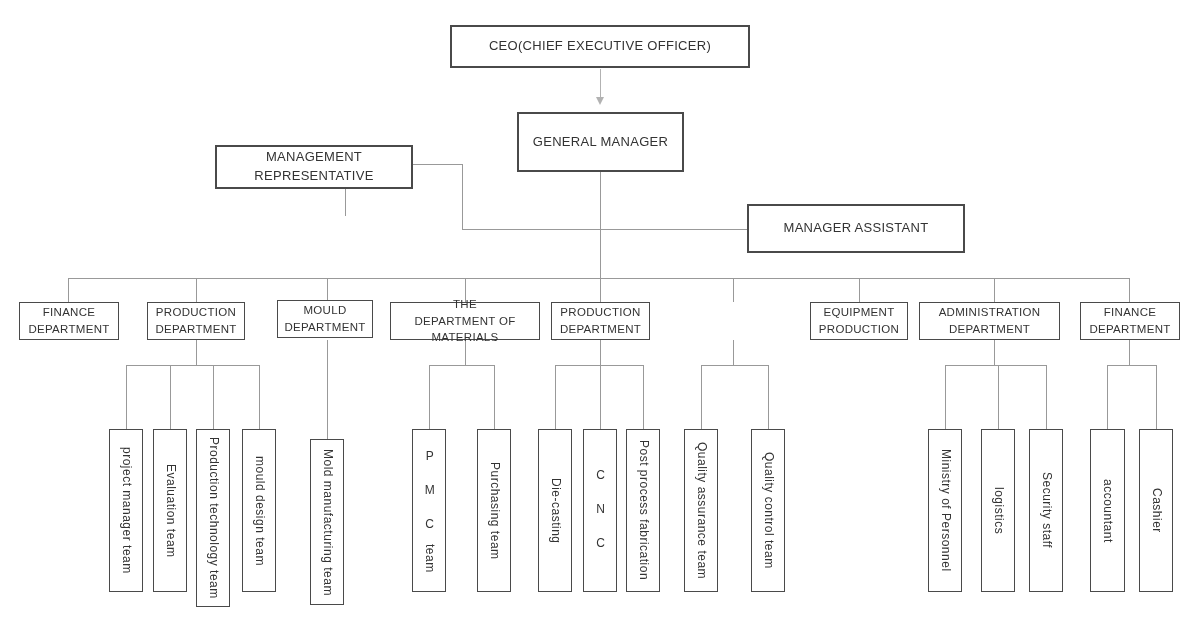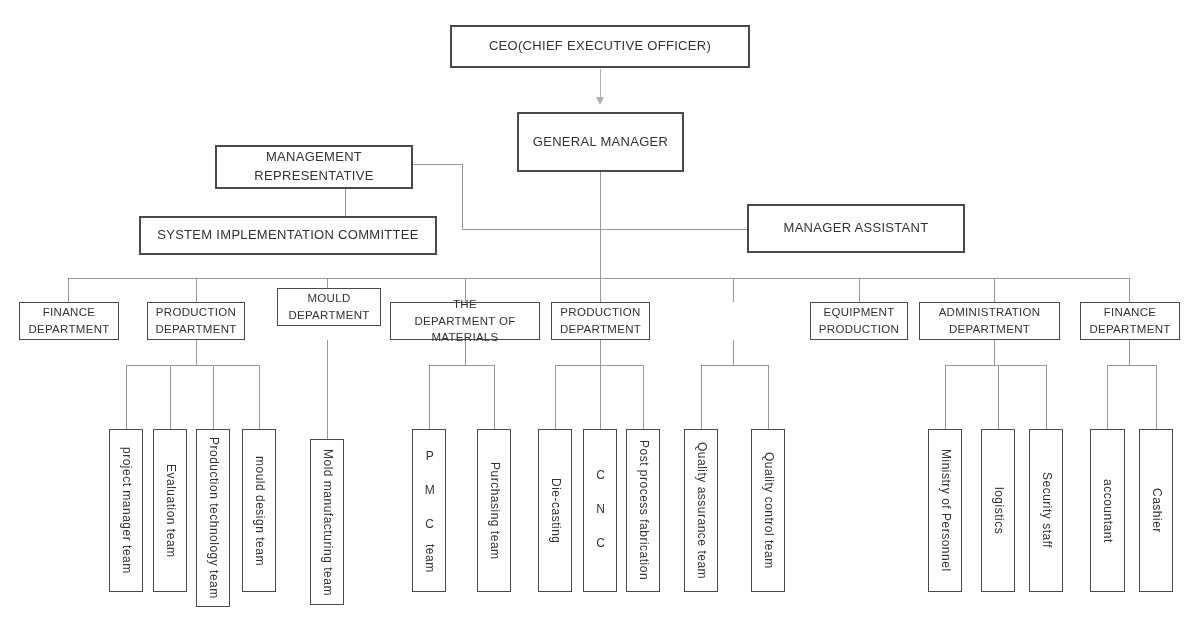--- a/index.html
+++ b/index.html
@@ -90,27 +90,26 @@
   <div class="line" style="left:1107px;top:365px;width:49px;height:1px"></div>
   <div class="line" style="left:1107px;top:365px;width:1px;height:64px"></div>
   <div class="line" style="left:1156px;top:365px;width:1px;height:64px"></div>
 
   <div class="node top" style="left:450px;top:25px;width:300px;height:43px">CEO(CHIEF EXECUTIVE OFFICER)</div>
 
   <div class="node top" style="left:517px;top:112px;width:167px;height:60px">GENERAL MANAGER</div>
 
   <div class="node top" style="left:215px;top:145px;width:198px;height:44px;padding:0 30px">MANAGEMENT REPRESENTATIVE</div>
 
-  <div class="node top" style="left:139px;top:216px;width:298px;height:39px">SYSTEM IMPLEMENTATION COMMITTEE</div>
 
   <div class="node top" style="left:747px;top:204px;width:218px;height:49px">MANAGER ASSISTANT</div>
 
   <div class="node dept" style="left:19px;top:302px;width:100px;height:38px">FINANCE DEPARTMENT</div>
   <div class="node dept" style="left:147px;top:302px;width:98px;height:38px">PRODUCTION DEPARTMENT</div>
-  <div class="node dept" style="left:277px;top:288px;width:104px;height:38px">MOULD DEPARTMENT</div>
+  <div class="node dept" style="left:277px;top:300px;width:96px;height:38px">MOULD DEPARTMENT</div>
   <div class="node dept" style="left:390px;top:302px;width:150px;height:38px;padding:0 20px">THE DEPARTMENT OF MATERIALS</div>
   <div class="node dept" style="left:551px;top:302px;width:99px;height:38px">PRODUCTION DEPARTMENT</div>
   <div class="node dept" style="left:810px;top:302px;width:98px;height:38px">EQUIPMENT PRODUCTION</div>
   <div class="node dept" style="left:919px;top:302px;width:141px;height:38px">ADMINISTRATION DEPARTMENT</div>
   <div class="node dept" style="left:1080px;top:302px;width:100px;height:38px">FINANCE DEPARTMENT</div>
 
   <div class="node team" style="left:109px;top:429px;width:34px;height:163px">project manager team</div>
   <div class="node team" style="left:153px;top:429px;width:34px;height:163px">Evaluation team</div>
   <div class="node team" style="left:196px;top:429px;width:34px;height:178px">Production technology team</div>
   <div class="node team" style="left:242px;top:429px;width:34px;height:163px">mould design team</div>

